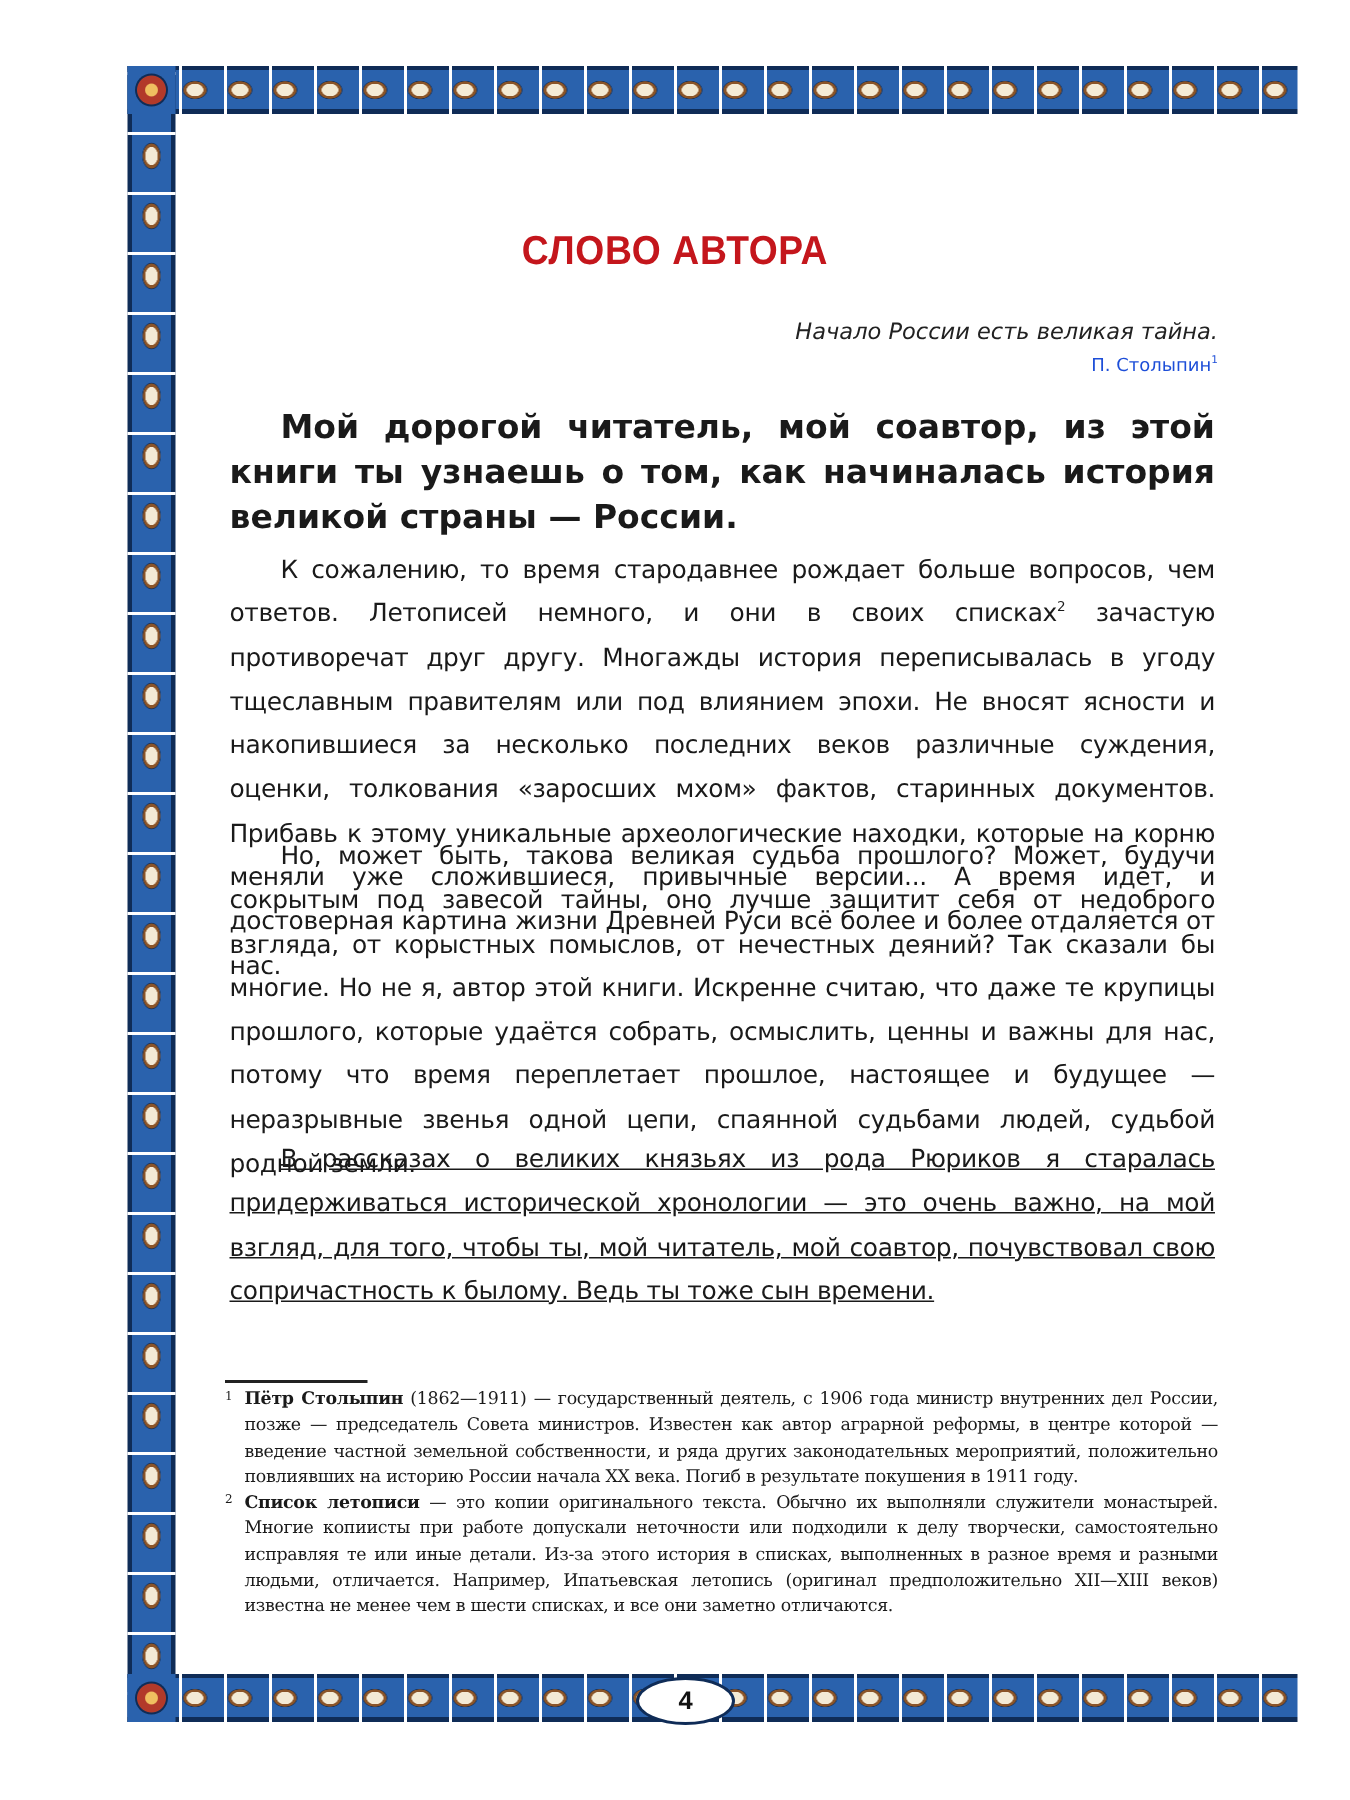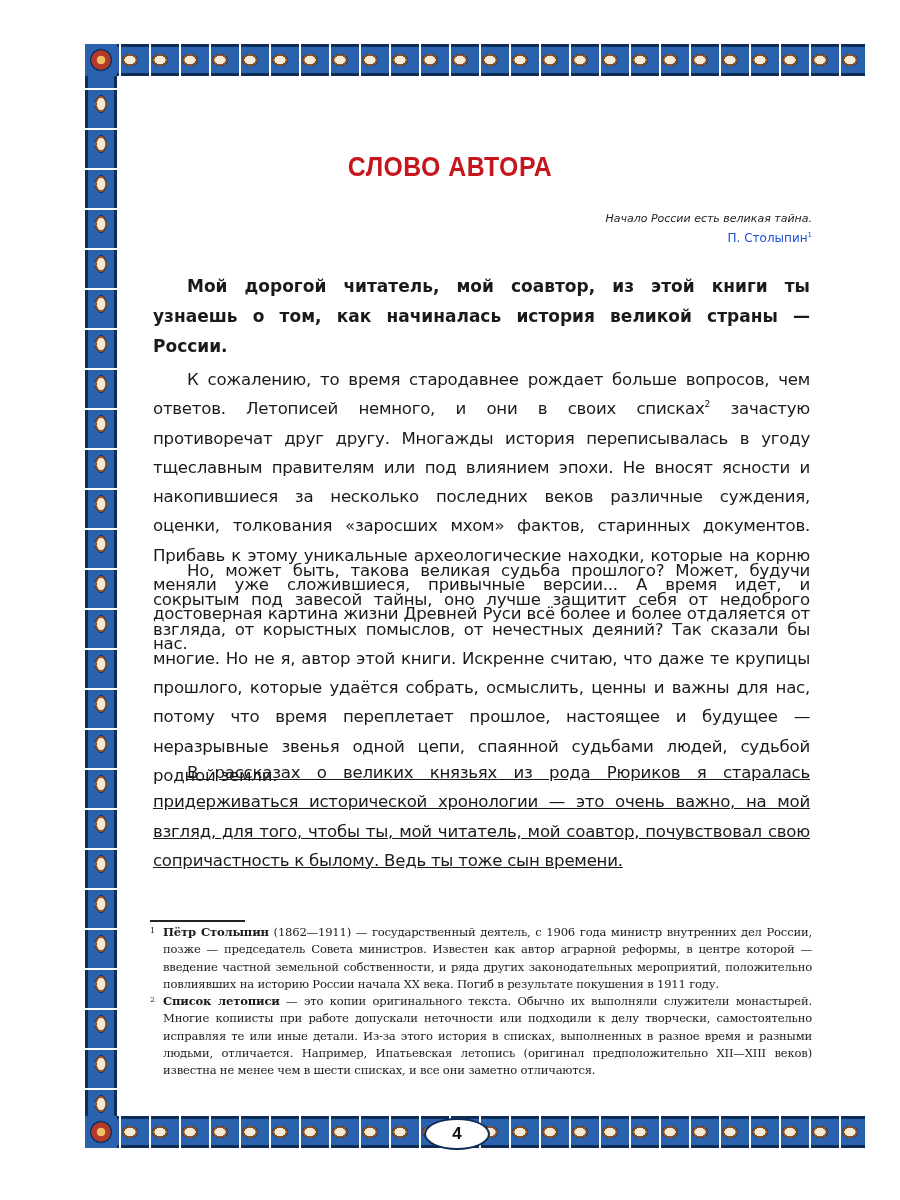--- a/index.html
+++ b/index.html
@@ -44,26 +44,26 @@
     font-family:"Liberation Sans", sans-serif; font-weight:bold; font-size:17px; color:#111;
   }
 
   
   .title {
     position:absolute; left:0; width:900px; top:152px; text-align:center;
     font-family:"Liberation Sans", sans-serif; font-weight:bold; font-size:27px; color:#c4161c;
     letter-spacing:0.5px; transform:scaleX(0.92);
   }
   .epigraph { position:absolute; right:88px; top:212px; text-align:right; }
-  .epigraph-quote { font-family:"DejaVu Sans", sans-serif; font-style:italic; font-size:11px; color:#222; }
+  .epigraph-quote { font-family:"DejaVu Sans", sans-serif; font-style:italic; font-size:15px; color:#222; }
   .epigraph-author { font-family:"DejaVu Sans", sans-serif; font-size:12px; color:#1d4ed8; margin-top:6px; }
   .epigraph-author sup { font-size:7px; }
 
   .body { position:absolute; left:153px; width:657px; font-family:"DejaVu Sans", sans-serif; color:#1a1a1a; }
-  .lead { top:271px; font-weight:bold; font-size:17px; line-height:30px; text-align:justify; text-indent:34px; }
+  .lead { top:271px; font-weight:bold; font-size:22px; line-height:30px; text-align:justify; text-indent:34px; }
   .para { font-size:16.6px; line-height:29.3px; text-align:justify; text-indent:34px; margin:0; letter-spacing:-0.25px; }
   .p1 { top:339px;margin-top:26px; }
   .p2 { top:556px; }
   .p3 { top:758px;text-decoration:underline; }
   .para sup { font-size:9px; line-height:0; }
 
   .footnote-rule { position:absolute; left:150px; top:920px; width:95px; height:2px; background:#222; }
   .footnotes { position:absolute; left:150px; width:662px; top:924px; font-family:"DejaVu Serif", serif; font-size:11.6px; line-height:17.3px; color:#1a1a1a; }
   .fn { text-align:justify; padding-left:13px; position:relative; margin:0; letter-spacing:-0.2px; }
   .fn-num { position:absolute; left:0; top:-2px; font-size:8px; }

